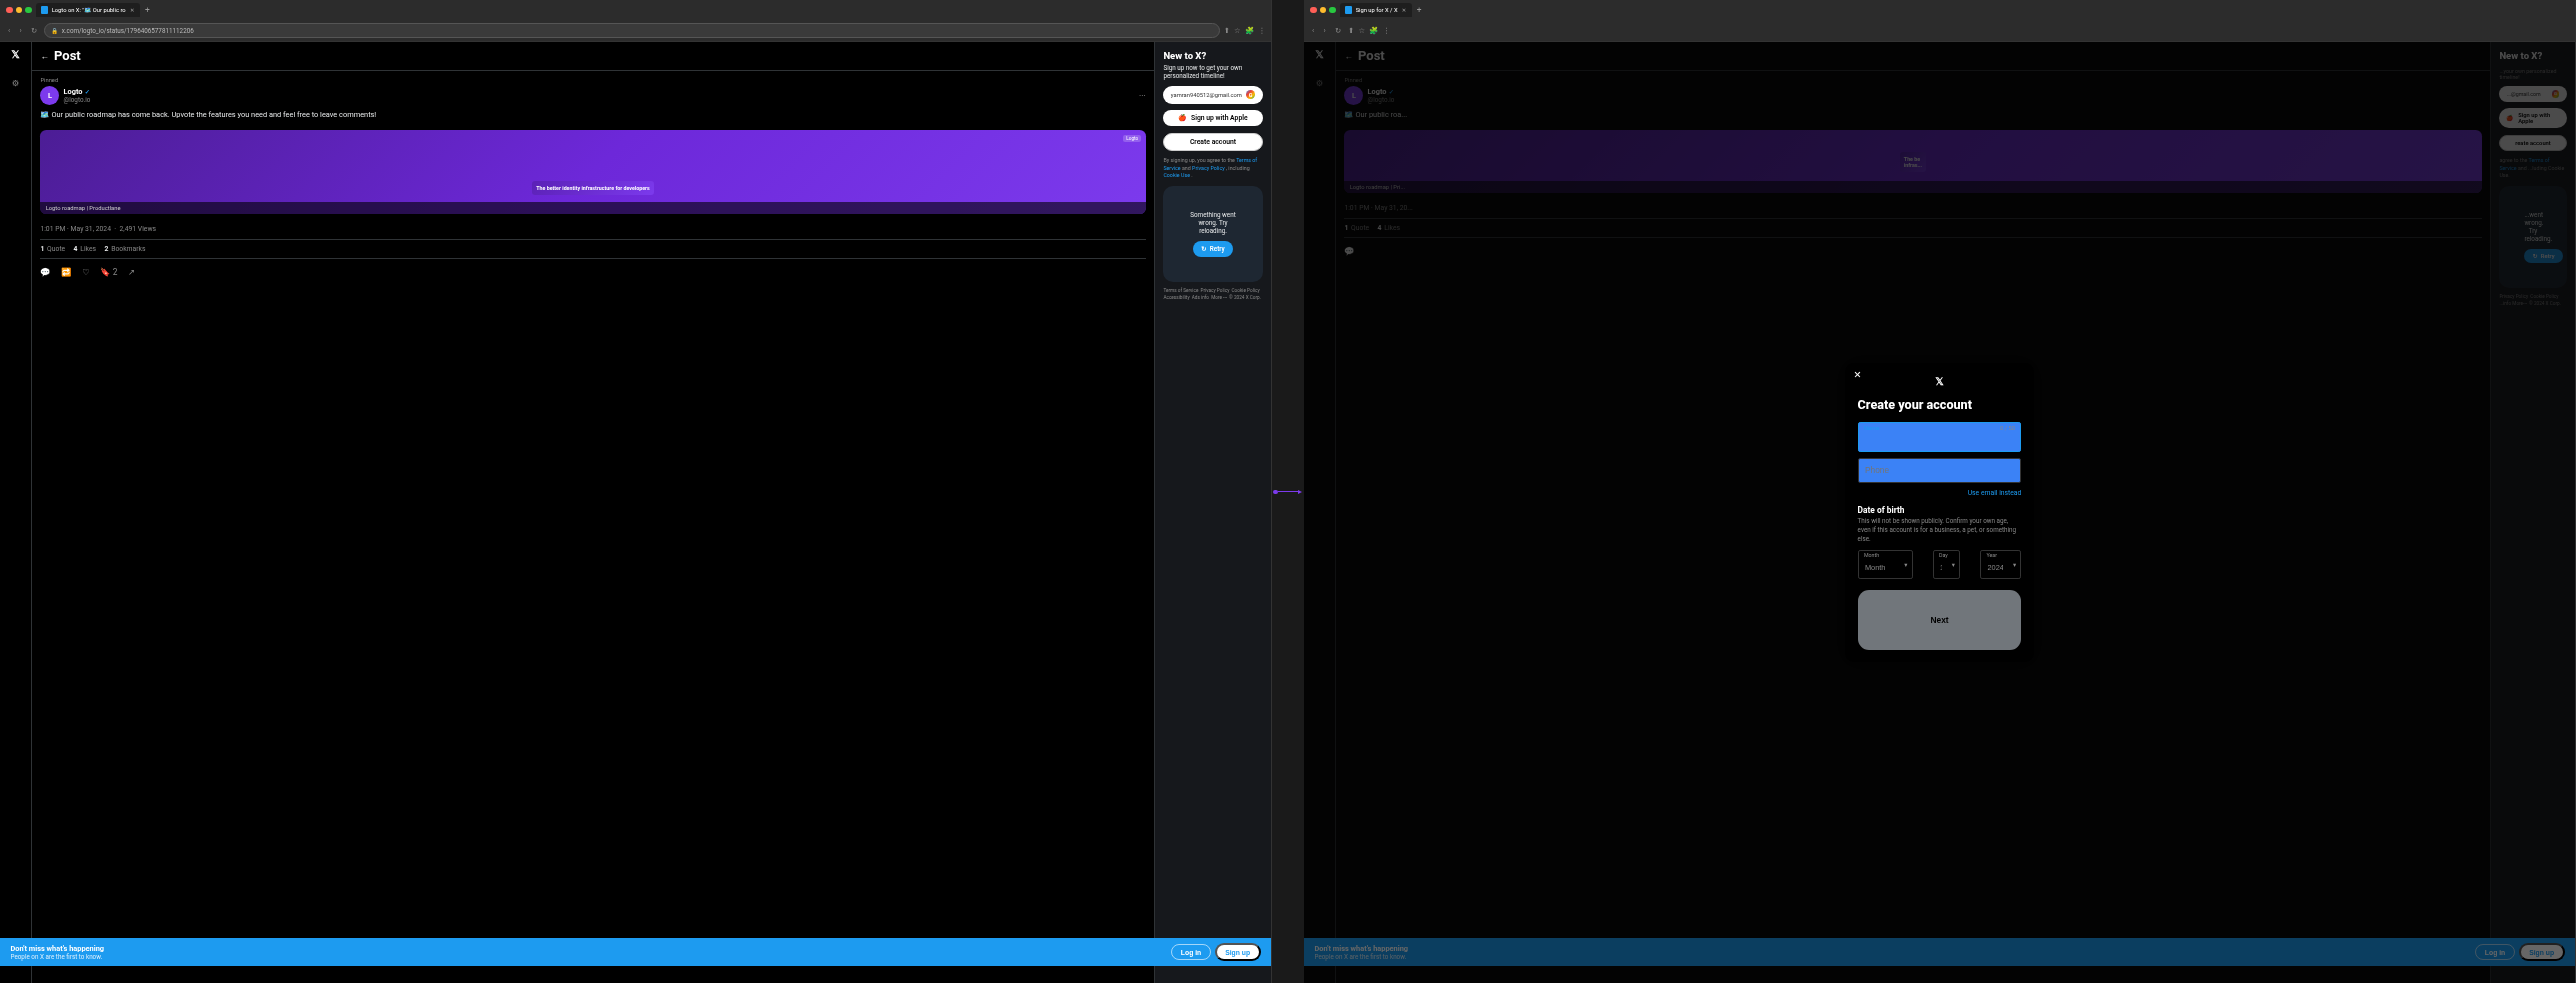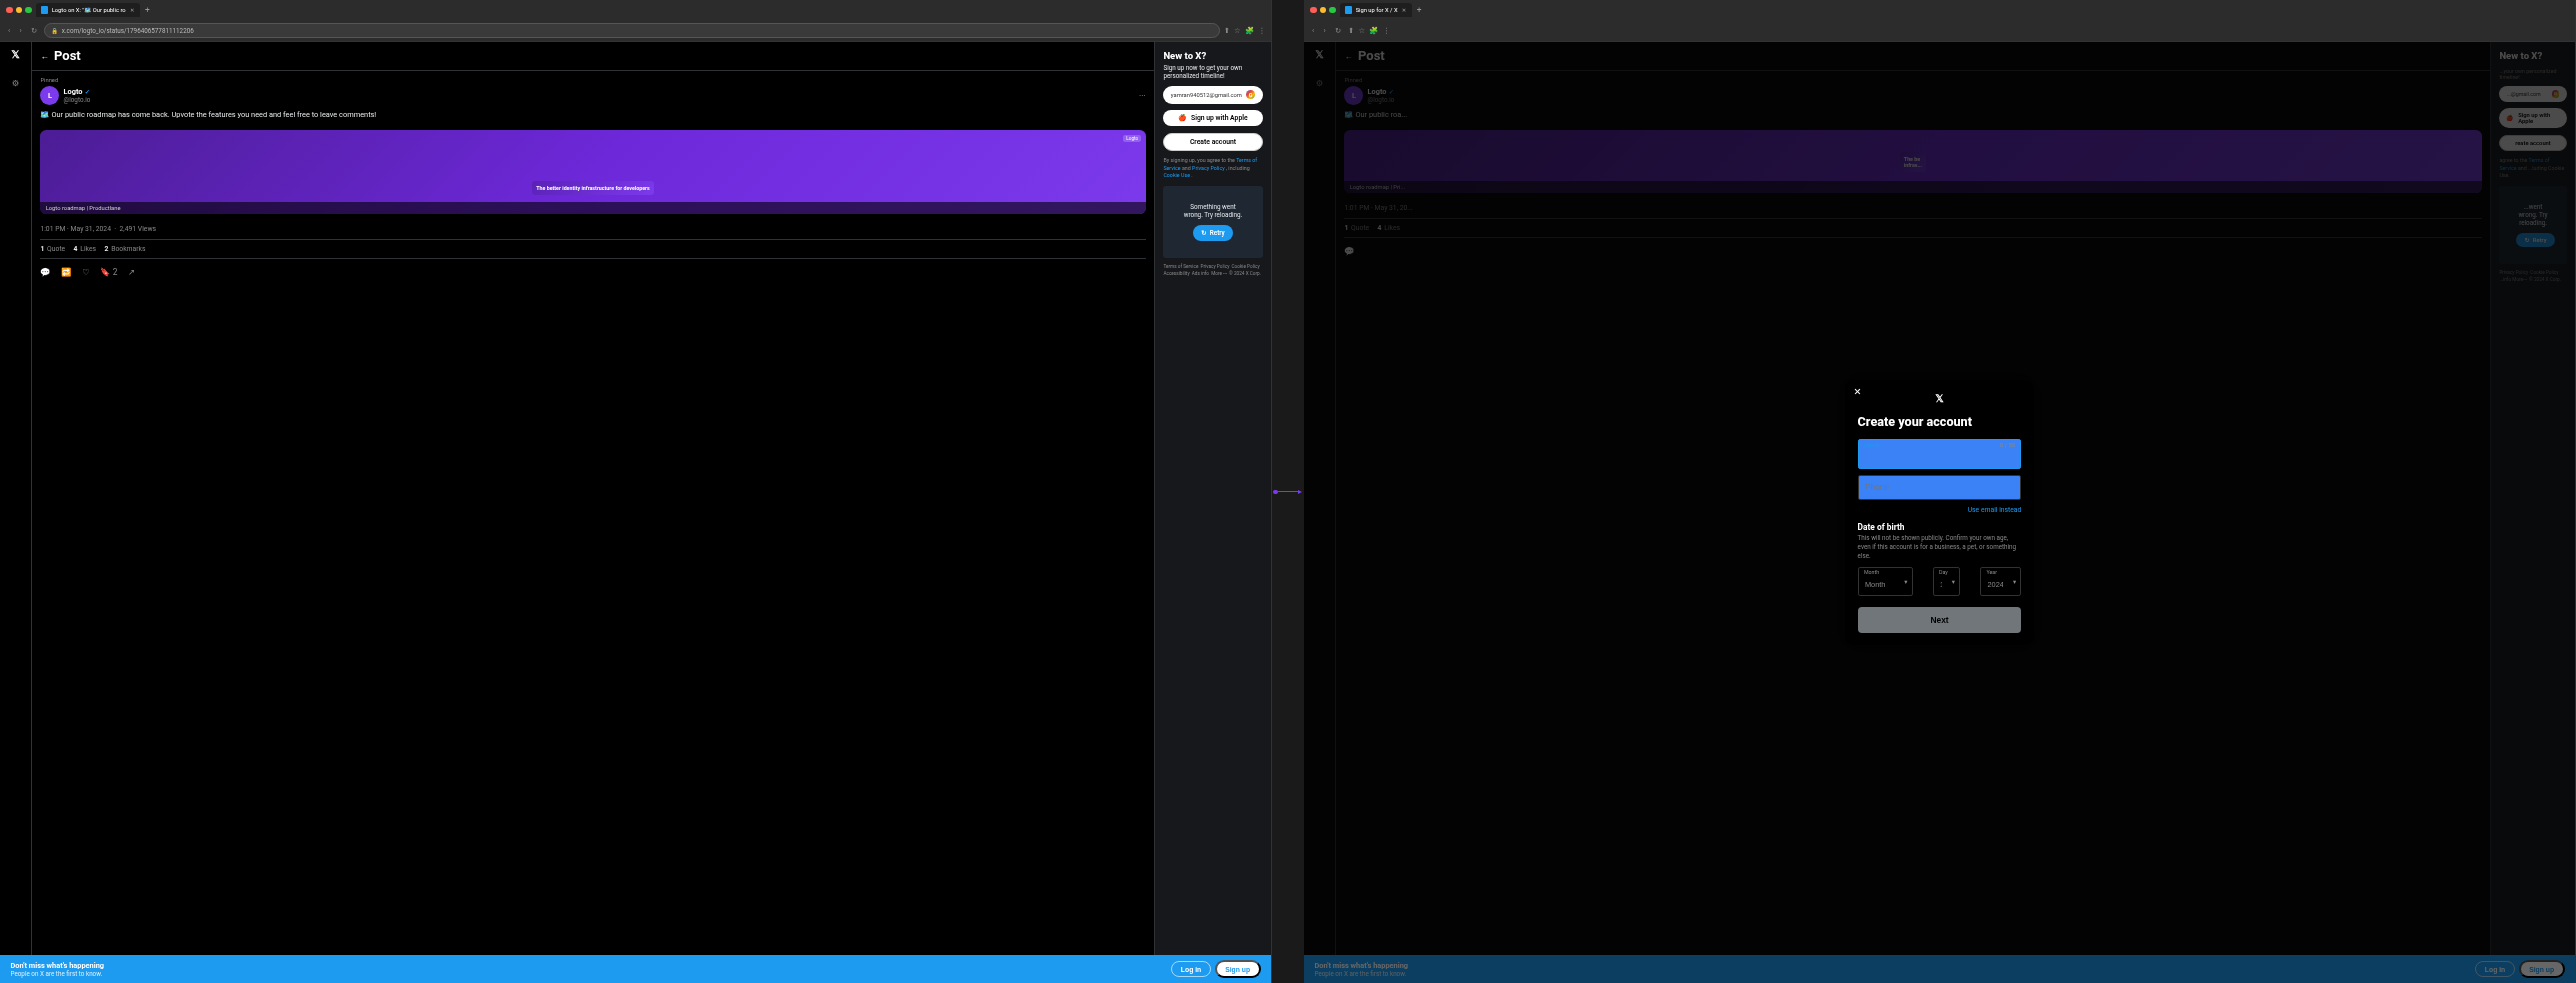--- a/index.html
+++ b/index.html
@@ -458,22 +458,22 @@
       color: #888;
       line-height: 1.4;
     }
 
     .terms-link {
       color: #1d9bf0;
     }
 
     .error-panel {
       background: #1e2732;
-      border-radius: 3px;
-      padding: 17px;
+      border-radius: 10px;
+      padding: 25px;
       text-align: center;
     }
 
     .error-text {
       font-size: 6.3px;
       color: #e7e9ea;
       margin-bottom: 6.3px;
     }
 
     .retry-btn {
@@ -501,21 +501,21 @@
     }
 
     .footer-link {
       color: #888;
       cursor: pointer;
     }
 
     
     .x-bottom-bar {
       position: absolute;
-      bottom: 0;
+      bottom: 17px;
       left: 0;
       right: 0;
       background: #1d9bf0;
       padding: 5.3px 10.5px;
       display: flex;
       align-items: center;
       justify-content: space-between;
     }
 
     .bottom-bar-left {
@@ -762,22 +762,22 @@
       color: #888;
       font-size: 6.3px;
       pointer-events: none;
     }
 
     .next-btn {
       width: 100%;
       background: #71767b;
       color: #000;
       border: none;
-      border-radius: 4px;
-      padding: 8px;
+      border-radius: 11px;
+      padding: 25px;
       font-size: 8.4px;
       font-weight: 700;
       cursor: pointer;
     }
 
     
     .grid-icons {
       display: grid;
       grid-template-columns: repeat(4, 1fr);
       gap: 2.1px;

